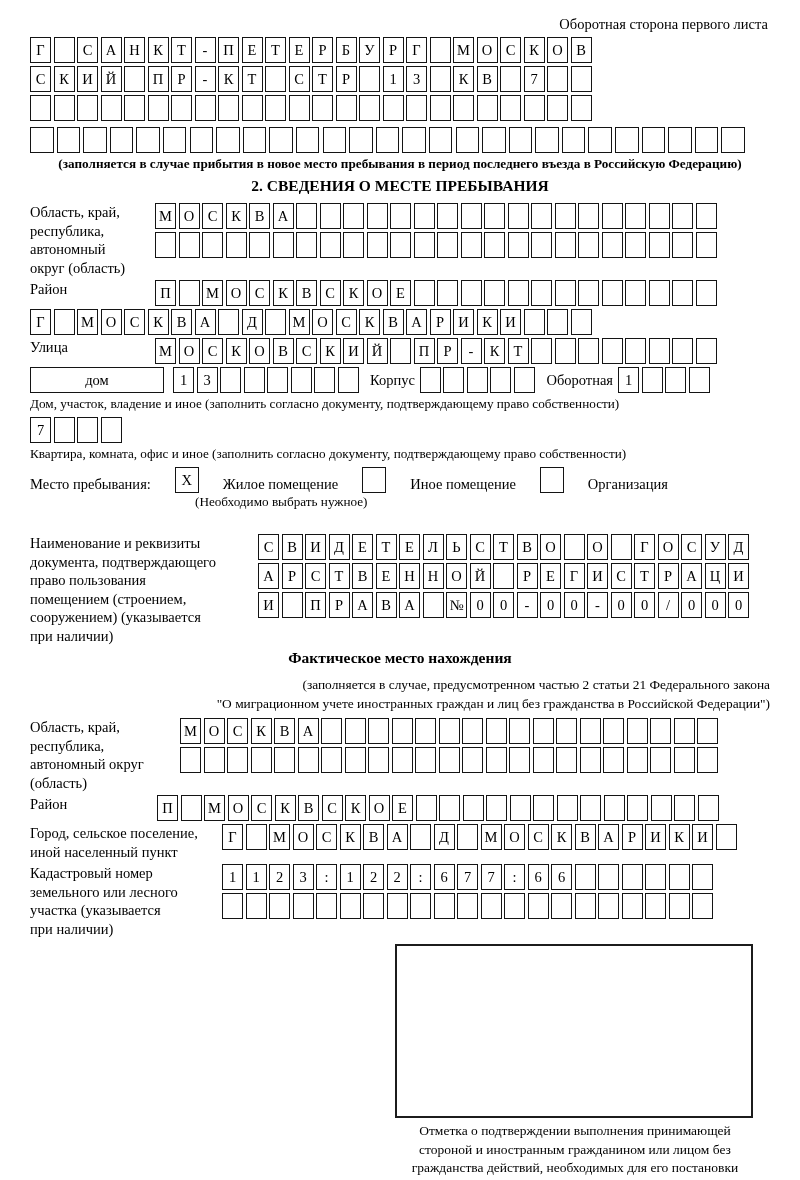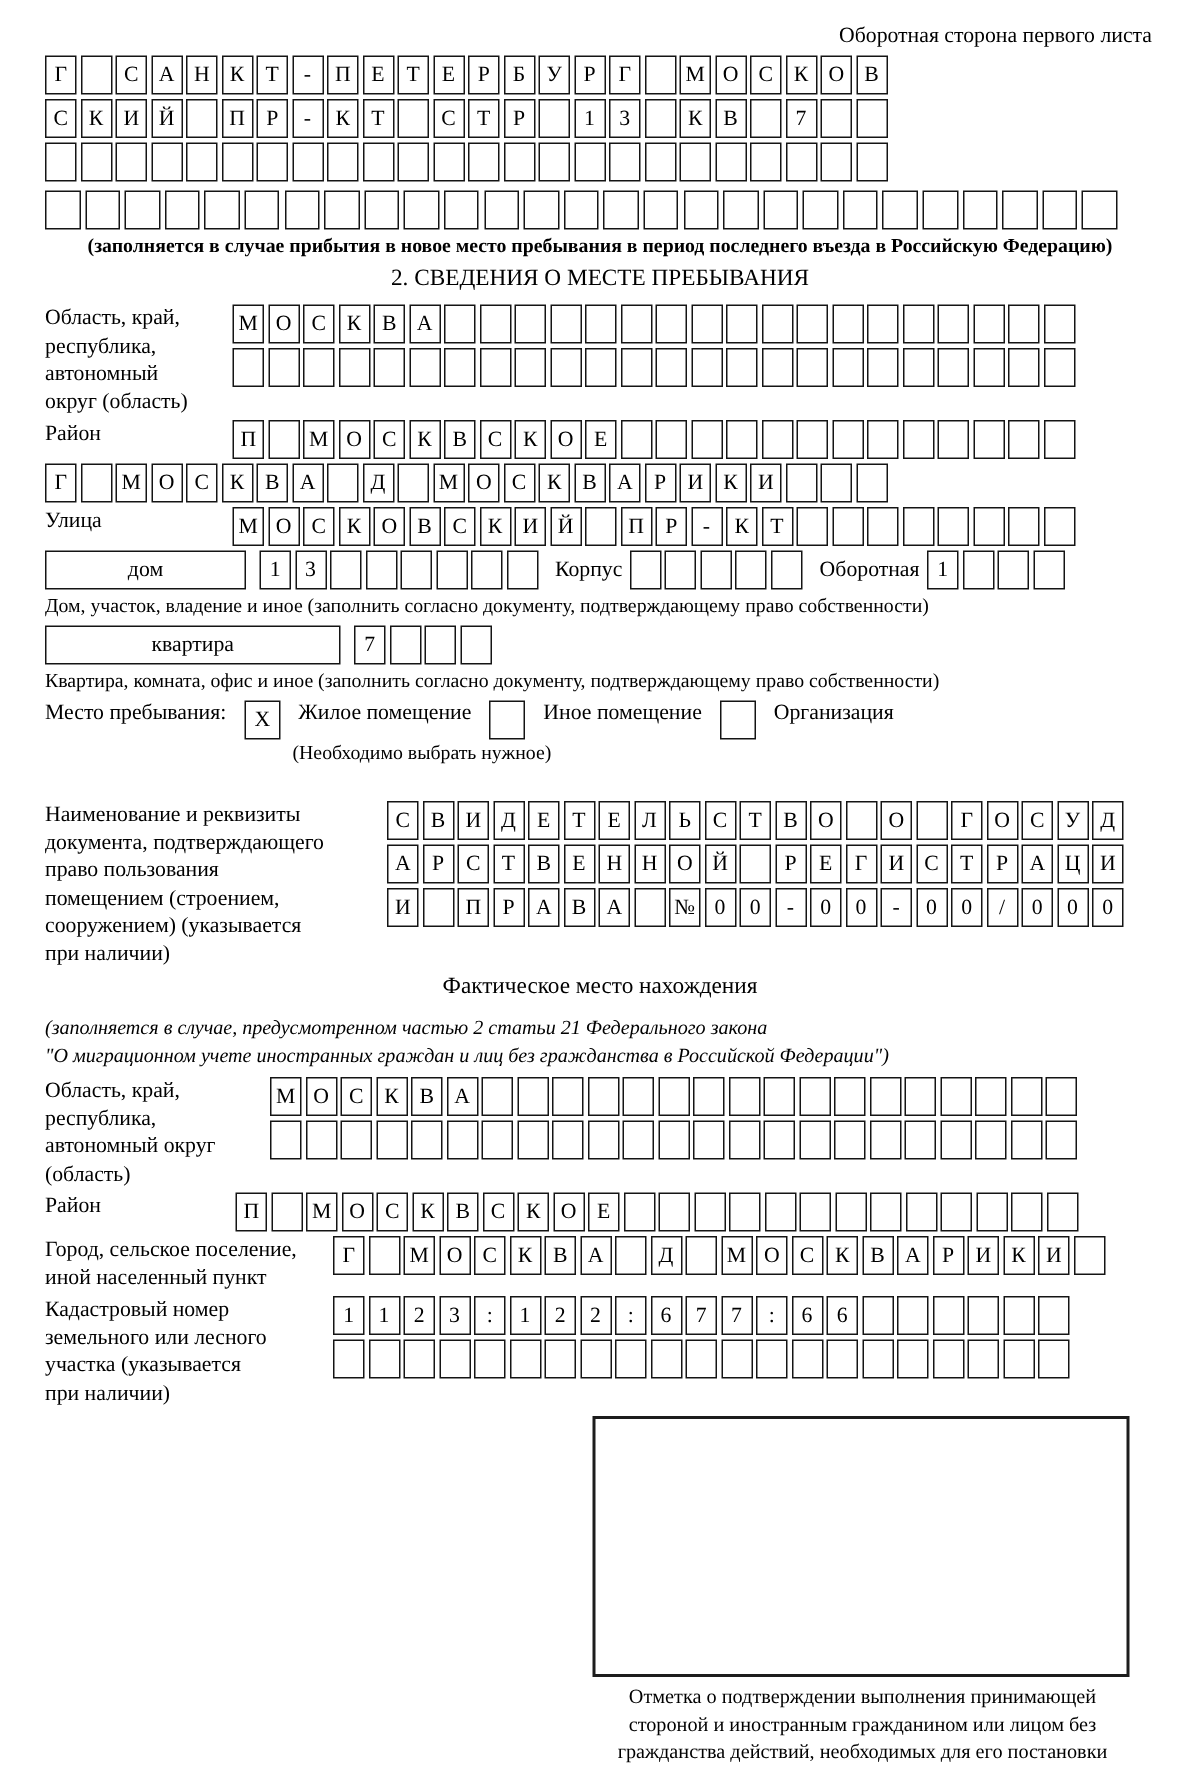--- a/index.html
+++ b/index.html
@@ -22,37 +22,37 @@
   }
   .widecells .cell{width:23.5px;margin-right:3.1px;}
   .stack{display:flex;flex-direction:column;}
   .stack .cells{margin-bottom:3px;}
   .frow{display:flex;align-items:flex-start;margin-bottom:3px;}
   .flabel{flex:0 0 auto;font-size:14.5px;line-height:18.5px;}
   .w142{width:142px;} .w125{width:125px;} .w228{width:228px;}
   .w150{width:150px;} .w127{width:127px;} .w192{width:192px;}
   .caption{font-size:13.2px;margin:1px 0 5px 0;}
   .caption.center{text-align:center;font-weight:bold;}
-  .sec-title{text-align:center;font-weight:normal;font-size:15.5px;margin:4px 0 8px 0;}
+  .sec-title{text-align:center;font-weight:bold;font-size:15.5px;margin:4px 0 8px 0;}
   .typebox{
     box-sizing:border-box;border:1.7px solid #141414;height:26px;
     display:flex;align-items:center;justify-content:center;
     font-size:14.5px;flex:0 0 auto;
   }
   .dom-box{width:134px;margin-right:9px;}
   .kv-box{width:197px;margin-right:9px;}
   .inline-lab{font-size:14.5px;line-height:26px;margin:0 5px 0 9px;flex:0 0 auto;}
-  .stay-row{display:flex;align-items:flex-start;margin:4px 0 1px 0;font-size:14.5px;}
+  .stay-row{display:flex;align-items:flex-end;margin:4px 0 1px 0;font-size:14.5px;gap:12px;}
   .cbox{
     box-sizing:border-box;width:24px;height:26px;border:1.7px solid #141414;
     display:flex;align-items:center;justify-content:center;
     font-size:14.5px;margin:0 12px;flex:0 0 auto;
   }
   .stay-note{font-size:13.2px;margin:1px 0 24px 165px;}
-  .notes{text-align:left;font-size:13.4px;line-height:19px;margin-bottom:5px;font-style:italic;}
+  .notes{text-align:right;font-size:13.4px;line-height:19px;margin-bottom:5px;}
   .stamp-box{
     box-sizing:border-box;margin:6px 0 0 365px;width:358px;height:174px;
     border:2px solid #1c1c1c;
   }
   .stamp-caption{
     margin:4px 0 0 330px;width:430px;text-align:center;
     font-size:13.5px;line-height:18.5px;
   }
 </style>
 </head>
@@ -348,21 +348,20 @@
   <div class="cells">
       <span class="cell">1</span>
       <span class="cell"></span>
       <span class="cell"></span>
       <span class="cell"></span>
     </div>
 </div>
 <div class="caption">Дом, участок, владение и иное (заполнить согласно документу, подтверждающему право собственности)</div>
 
 <div class="frow">
-  <div class="typebox kv-box">квартира</div>
   <div class="cells">
       <span class="cell">7</span>
       <span class="cell"></span>
       <span class="cell"></span>
       <span class="cell"></span>
     </div>
 </div>
 <div class="caption">Квартира, комната, офис и иное (заполнить согласно документу, подтверждающему право собственности)</div>
 
 <div class="stay-row">

